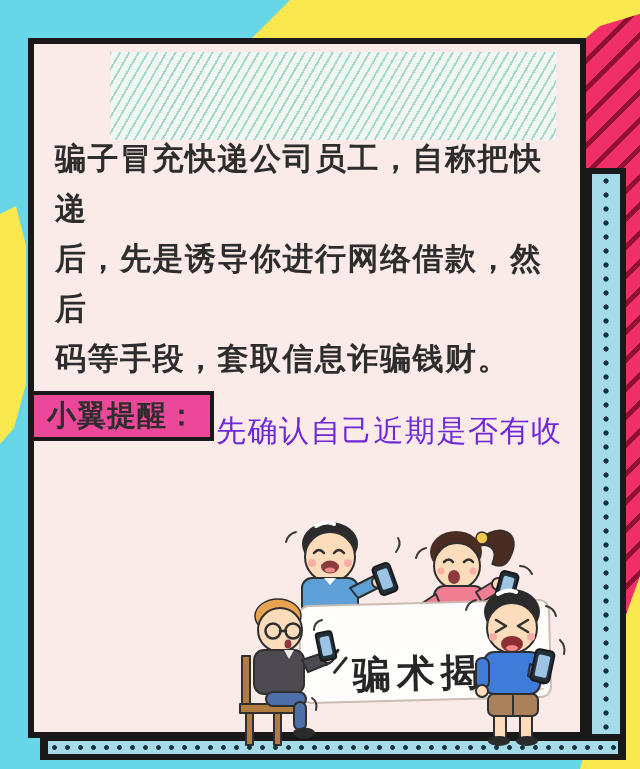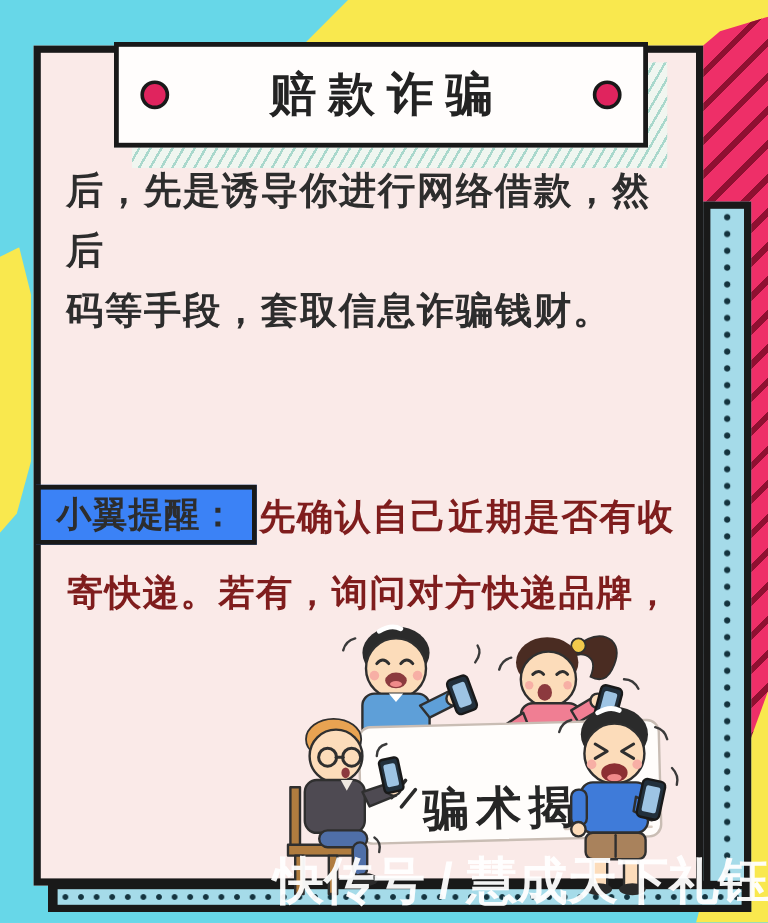--- a/index.html
+++ b/index.html
@@ -39,25 +39,25 @@
     background:#FFFDFC;border:4px solid #191919;z-index:12;
     display:flex;align-items:center;justify-content:center;}
   .title-text{font-size:39px;font-weight:800;letter-spacing:10px;color:#232323;padding-left:10px;}
   .dot{position:absolute;top:50%;width:24px;height:24px;margin-top:-12px;border-radius:50%;
     background:#E0245E;border:3px solid #191919;}
   .dot.left{left:18px;} .dot.right{right:18px;}
   
   .body-text{position:absolute;left:55px;top:134px;width:505px;z-index:12;
     font-size:31px;font-weight:700;line-height:50px;letter-spacing:1.5px;color:#2D2D2D;}
   
-  .reminder-label-box{position:absolute;left:30px;top:404px;width:184px;height:50px;
-    background:#3b82f6;border:4px solid #191919;z-index:12;
+  .reminder-label-box{position:absolute;left:30px;top:391px;width:184px;height:50px;
+    background:#ec4899;border:4px solid #191919;z-index:12;
     display:flex;align-items:center;justify-content:center;}
   .reminder-label-box span{font-size:29px;font-weight:700;color:#2D2D2D;letter-spacing:1px;}
-  .rl{position:absolute;z-index:12;font-size:30px;font-weight:700;letter-spacing:1.5px;color:#7f1d1d;}
+  .rl{position:absolute;z-index:12;font-size:30px;font-weight:400;letter-spacing:1.5px;color:#6d28d9;}
   .rl1{left:216px;top:411px;} .rl2{left:56px;top:474px;} .rl3{left:56px;top:539px;}
   
   .cartoon{position:absolute;left:230px;top:500px;width:400px;height:260px;z-index:20;}
   
   .watermark{position:absolute;left:228px;top:706px;z-index:50;
     font-size:42px;font-weight:700;color:rgba(255,255,255,0.95);letter-spacing:0;white-space:nowrap;}
 </style>
 </head>
 <body>
 
@@ -68,36 +68,31 @@
   <div class="layer bg-magenta"></div>
   <div class="layer bg-yellow-br"></div>
 
   <div class="card"></div>
   <div class="spine"></div>
   <div class="bottom-band">
     <div class="band-strip"></div>
   </div>
 
   <div class="title-shadow"></div>
-  <div class="title-box">
-    <span class="dot left"></span>
-    <span class="title-text">赔款诈骗</span>
-    <span class="dot right"></span>
-  </div>
 
   <div class="body-text">
+    <div>骗子冒充快递公司员工，自称把快递</div>
     <div>后，先是诱导你进行网络借款，然后</div>
     <div>码等手段，套取信息诈骗钱财。</div>
   </div>
 
   <div class="reminder-label-box">
     <span>小翼提醒：</span>
   </div>
   <div class="rl rl1">先确认自己近期是否有收</div>
-  <div class="rl rl2">寄快递。若有，询问对方快递品牌，</div>
 
   <svg class="cartoon" viewBox="0 0 400 260">
     <g stroke-linejoin="round" stroke-linecap="round">
 
       <g>
         <ellipse cx="100" cy="44" rx="28" ry="22" fill="#2B2B2B"></ellipse>
         <path d="M86 26 q10 -6 18 -2" stroke="#FFFFFF" stroke-width="4" fill="none"></path>
         <circle cx="100" cy="57" r="25" fill="#FCDCBA" stroke="#2F2F2F" stroke-width="2"></circle>
         <path d="M84 53 q5 -6 10 0 M104 53 q5 -6 10 0" stroke="#2F2F2F" stroke-width="2.5" fill="none"></path>
         <circle cx="82" cy="63" r="4" fill="#F7AFA5"></circle>
@@ -198,15 +193,14 @@
         <path d="M290 66 q8 0 12 8"></path>
         <path d="M84 130 q0 -8 8 -10"></path>
         <path d="M82 198 q6 4 4 12"></path>
         <path d="M246 100 q-8 2 -10 10"></path>
         <path d="M316 106 q8 2 10 10"></path>
         <path d="M330 140 q6 6 4 14"></path>
       </g>
     </g>
   </svg>
 
-  <div class="watermark">快传号 / 慧成天下礼钰</div>
 
 </div>
 
 </body></html>

